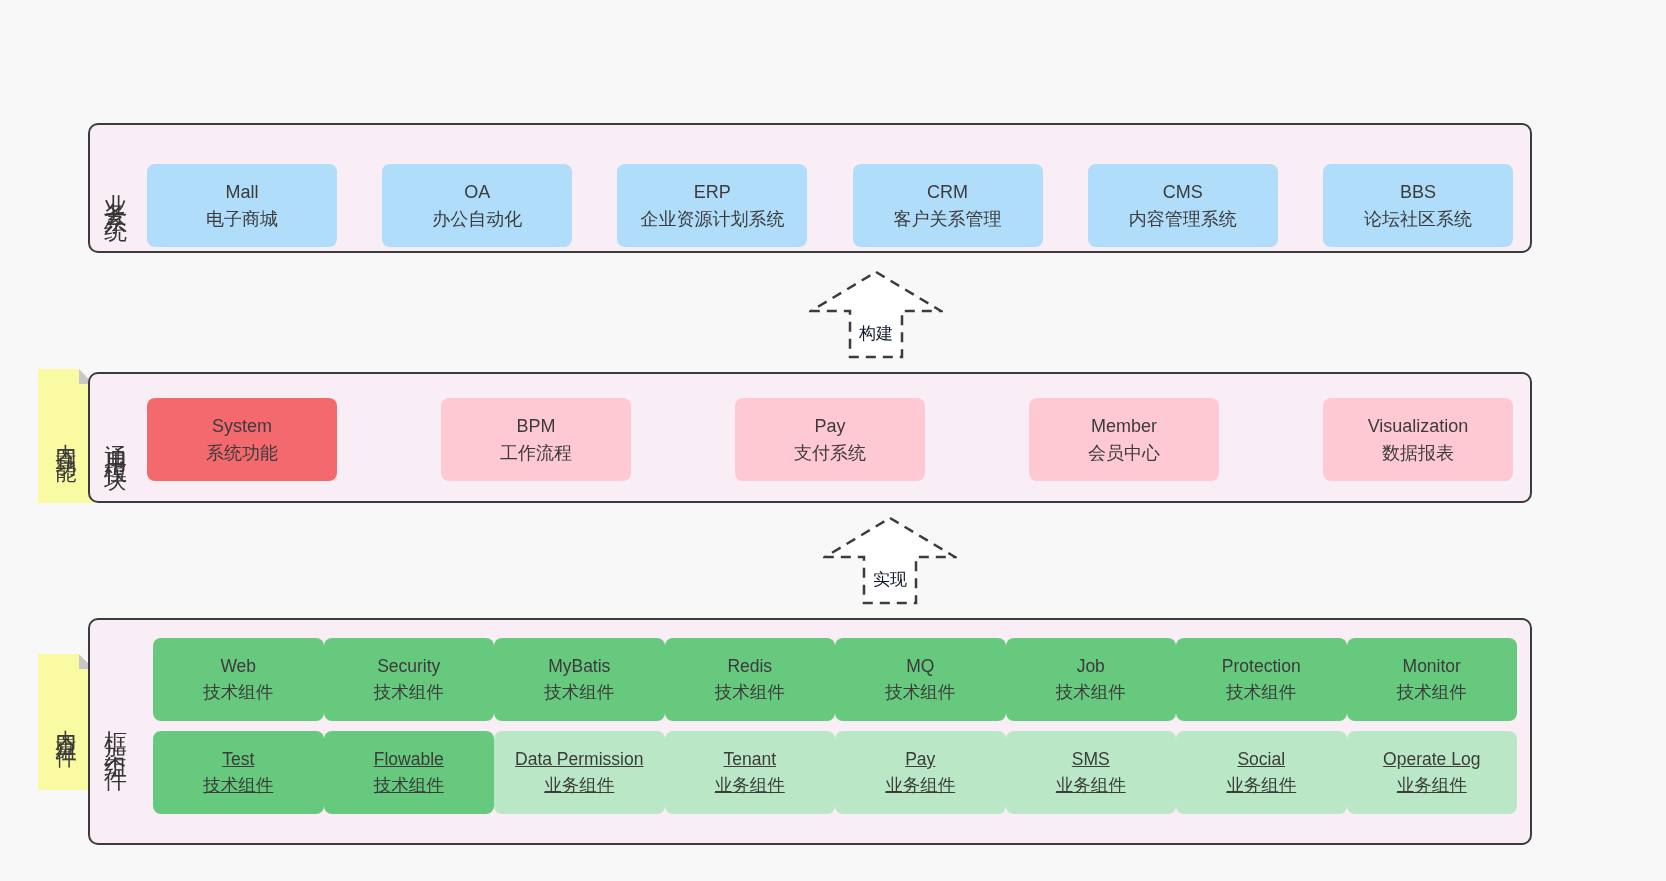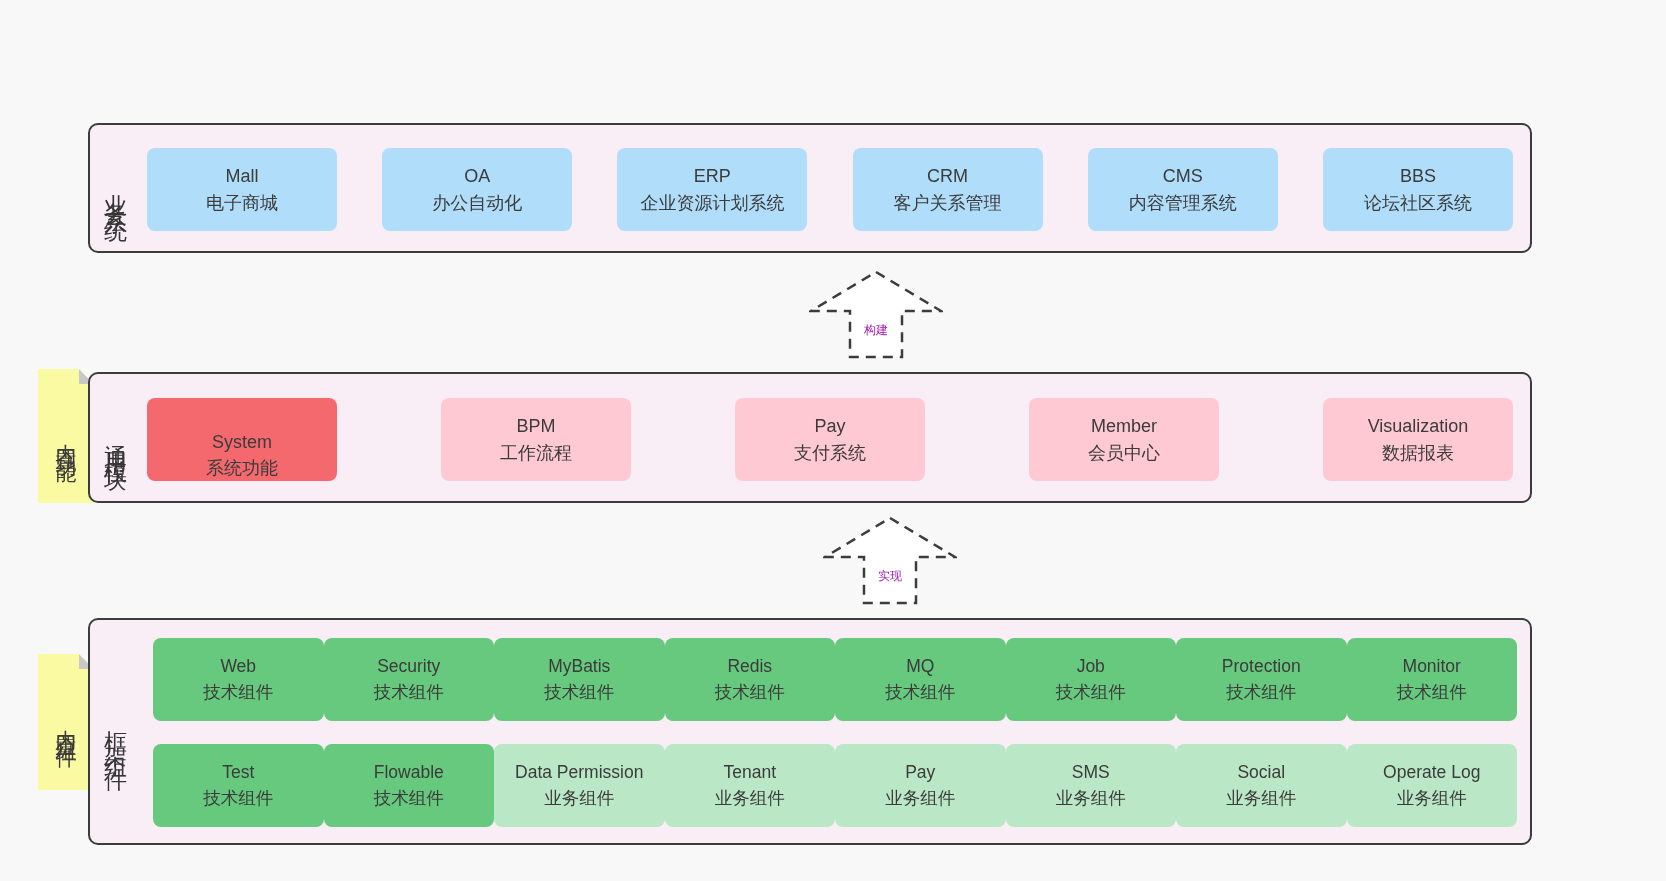--- a/index.html
+++ b/index.html
@@ -13,52 +13,52 @@
   #c-modules   { top:372px; height:131px; }
   #c-framework { top:618px; height:227px; }
 
   .vlabel { position:absolute; left:11px; top:0; height:100%; writing-mode:vertical-rl;
     text-orientation:upright; text-align:center; font-size:23px; letter-spacing:8px;
     color:#353535; padding-top:8px; box-sizing:border-box; }
   #c-framework .vlabel { letter-spacing:13px; padding-top:13px; }
 
   .row { position:absolute; display:flex; justify-content:space-between; }
   .row-6 { left:57px; right:17px; height:83px; }
-  #c-business .row-6 { top:23px; }
+  #c-business .row-6 { top:39px; }
   #c-modules  .row-6 { top:24px; }
   .row-8 { left:63px; right:13px; height:83px; }
   #fw-row1 { top:18px; }
-  #fw-row2 { top:124px; }
+  #fw-row2 { top:111px;text-decoration:underline; }
 
   .box { display:flex; flex-direction:column; align-items:center; justify-content:center;
     border-radius:8px; text-align:center; line-height:1.45; font-size:18px; color:#3b3b3b;
     padding:0 8px; box-sizing:border-box; }
   .row-6 .box { width:190px; }
   .row-8 .box { width:172px; font-size:17.5px; }
   .c-blue       { background:var(--blue-box,#b0ddfa); }
-  .c-red        { background:var(--red-box,#f4696e);justify-content:flex-end; }
+  .c-red        { background:var(--red-box,#f4696e); }
   .c-pink       { background:var(--pink-box,#ffc9d3);margin-left:24px; }
   .c-green      { background:var(--green-box,#66c97e); }
   .c-lightgreen { background:var(--light-green-box,#bae8c7);text-align:right; }
 
   .note { position:absolute; left:38px; width:56px; background:var(--note-fill,#fafaa2); z-index:1;
     clip-path:polygon(0 0, calc(100% - 15px) 0, 100% 15px, 100% 100%, 0 100%); }
   #note-1 { top:369px; height:134px; }
   #note-2 { top:654px; height:136px; }
   .note-fold { position:absolute; top:0; right:0; width:15px; height:15px;
     background:var(--note-fold,#c8c8c8); clip-path:polygon(0 0, 100% 100%, 0 100%); }
   .note-text { position:absolute; left:50%; transform:translateX(-50%); top:0; height:100%;
     writing-mode:vertical-rl; text-orientation:upright; text-align:center; font-size:21px;
     letter-spacing:6px; color:#3a3a3a; padding-top:6px; box-sizing:border-box; }
 
   .arrow { position:absolute; width:134px; height:90px; z-index:0; }
   #arrow-1 { left:809px; top:270px; }
   #arrow-2 { left:823px; top:516px; }
   .arrow-label { position:absolute; left:50%; top:52px; transform:translateX(-50%);
-    background:#ffffff; padding:0 3px; font-size:12px; color:#a21caf; white-space:nowrap;font-family:Liberation Serif, serif; }
+    background:#ffffff; padding:0 3px; font-size:17px; color:#0f172a; white-space:nowrap;font-family:Liberation Serif, serif; }
 </style>
 </head>
 <body>
 
 <div class="canvas">
 
   <section class="container" id="c-business">
     <div class="vlabel">业务系统</div>
     <div class="row row-6">
       <div class="box c-blue">

